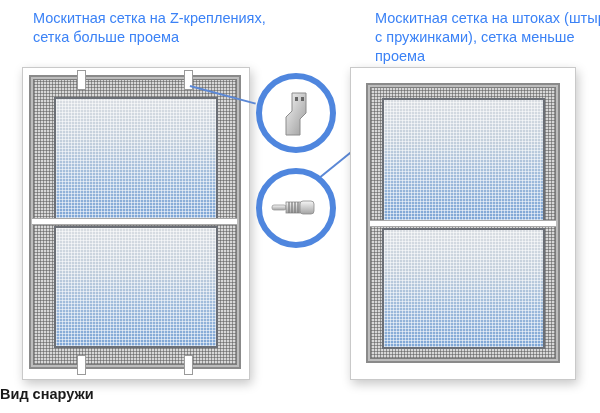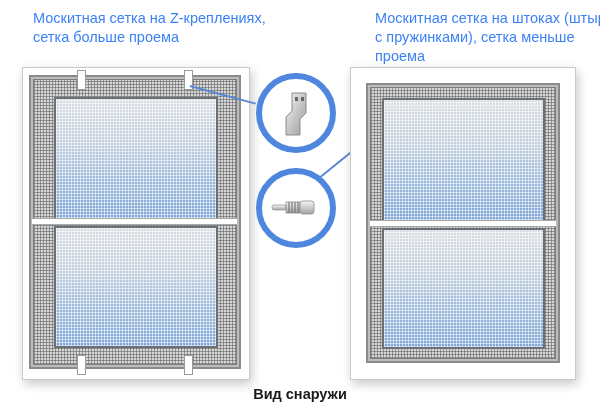--- a/index.html
+++ b/index.html
@@ -24,21 +24,21 @@
     border:2px solid #6b6f76;
     background-image:
       repeating-linear-gradient(0deg, rgba(255,255,255,0.55) 0 1px, transparent 1px 3px),
       repeating-linear-gradient(90deg, rgba(255,255,255,0.55) 0 1px, transparent 1px 3px),
       linear-gradient(180deg, #d9dde2 0%, #c3cfdc 35%, #9fbbdb 65%, #7ea6d6 100%);
   }
   .bar { position:absolute; background:#ffffff; border-top:1px solid #a8a8a8; border-bottom:1px solid #a8a8a8; }
   .clip { position:absolute; width:7px; height:18px; background:#ffffff; border:1px solid #9a9a9a; }
   .circle { position:absolute; width:68px; height:68px; border-radius:50%; border:6px solid #4f86de; background:#ffffff; }
   .leader { position:absolute; height:1.5px; background:#5b88d6; transform-origin:0 50%; }
-  #caption { position:absolute; left:0; width:600px; top:386px; text-align:center; font-weight:bold;
+  #caption { position:absolute; left:0; width:600px; top:386px; text-align:left; font-weight:bold;
              font-size:14.5px; color:#1a1a1a; padding-left:0; }
 </style>
 </head>
 <body>
 
 <div id="title-left" class="title">Москитная сетка на Z-креплениях, сетка больше проема</div>
 <div id="title-right" class="title">Москитная сетка на штоках (штыри с пружинками), сетка меньше проема</div>
 
 <div class="frame" style="left:22px; top:67px; width:226px; height:311px;">
 </div>

